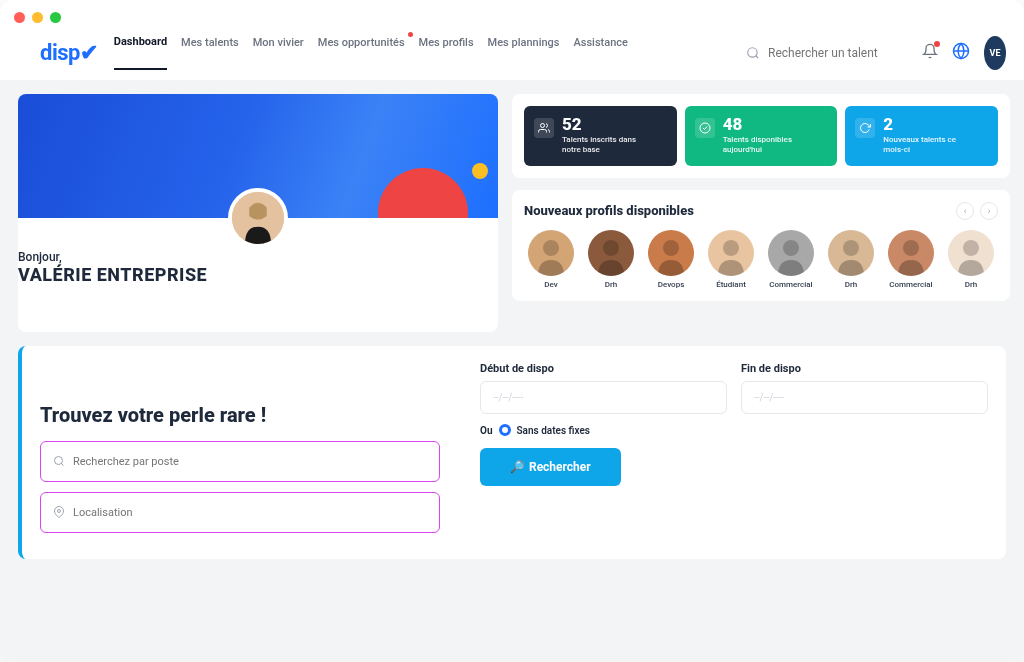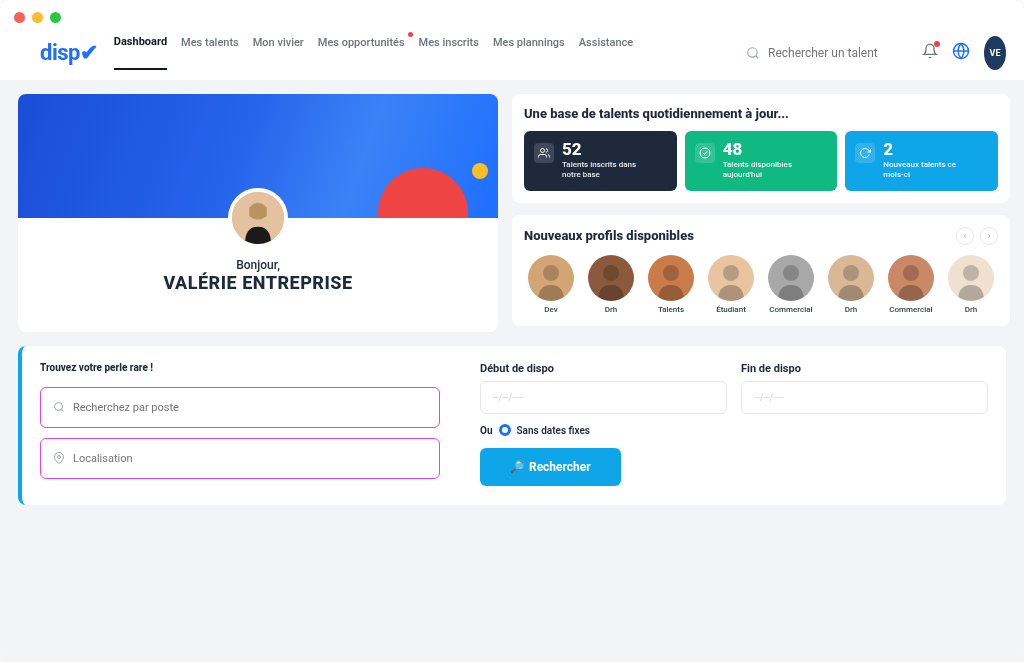--- a/index.html
+++ b/index.html
@@ -33,21 +33,21 @@
 .content { background: #f3f4f6; padding: 14px 18px; height: calc(100% - 78px); overflow-y: auto; }
 
 .top-row { display: flex; gap: 14px; margin-bottom: 14px; }
 
 .welcome-card { flex: 0 0 480px; background: #fff; border-radius: 8px; overflow: hidden; position: relative; height: 238px; }
 .banner { height: 124px; background: linear-gradient(110deg, #1a4dd8 0%, #2563eb 45%, #3b82f6 70%, #1e6fff 100%); position: relative; overflow: hidden; }
 .shape-red { position: absolute; right: 30px; bottom: -40px; width: 90px; height: 90px; border-radius: 50%; background: #ef4444; }
 .shape-yellow { position: absolute; right: 10px; top: 56%; width: 16px; height: 16px; border-radius: 50%; background: #fbbf24; }
 .profile-pic { position: absolute; left: 50%; top: 94px; transform: translateX(-50%); width: 60px; height: 60px; border-radius: 50%; background: #e5c29f; border: 4px solid #fff; overflow: hidden; }
 .profile-pic svg { width: 100%; height: 100%; }
-.welcome-text { text-align: center; padding-top: 40px; }
+.welcome-text { text-align: left; padding-top: 32px; }
 .welcome-text .greeting { font-size: 12px; color: #1e293b; font-weight: 500; }
 .welcome-text .name { font-size: 18px; color: #1e293b; font-weight: 800; letter-spacing: 0.5px; }
 
 .right-col { flex: 1; display: flex; flex-direction: column; gap: 12px; }
 
 .stats-card { background: #fff; border-radius: 8px; padding: 12px; }
 .stats-title { font-size: 13px; font-weight: 800; color: #1e293b; margin-bottom: 10px; }
 .stats-row { display: flex; gap: 8px; }
 .stat-box { flex: 1; border-radius: 6px; padding: 10px 10px; display: flex; gap: 8px; align-items: flex-start; color: #fff; }
 .stat-box.dark { background: #1e293b; }
@@ -62,21 +62,21 @@
 .profiles-title { font-size: 13px; font-weight: 800; color: #1e293b; }
 .carousel-nav { display: flex; gap: 6px; }
 .carousel-btn { width: 18px; height: 18px; border-radius: 50%; border: 1px solid #e5e7eb; display: flex; align-items: center; justify-content: center; font-size: 9px; color: #9ca3af; cursor: pointer; background: #fff; }
 .profiles-row { display: flex; gap: 6px; overflow: hidden; }
 .profile-item { flex: 0 0 54px; text-align: center; }
 .profile-avatar { width: 46px; height: 46px; border-radius: 50%; margin: 0 auto 4px; overflow: hidden; }
 .profile-role { font-size: 8px; color: #374151; font-weight: 500; }
 
 .search-card { background: #fff; border-radius: 8px; padding: 16px 18px; border-left: 4px solid #0ea5e9; display: flex; gap: 40px; }
 .search-left { flex: 0 0 400px; }
-.search-title { font-size: 10px; font-weight: 800; color: #1e293b; margin-bottom: 14px; }
+.search-title { font-size: 20px; font-weight: 800; color: #1e293b; margin-bottom: 14px; margin-top: 41px; }
 .search-input { display: flex; align-items: center; gap: 8px; border: 1px solid #d946ef; border-radius: 6px; padding: 10px 12px; margin-bottom: 10px; }
 .search-input input { border: none; outline: none; font-size: 11px; color: #6b7280; flex: 1; }
 .search-input .icon { color: #9ca3af; }
 
 .search-right { flex: 1; }
 .date-row { display: flex; gap: 14px; margin-bottom: 10px; }
 .date-col { flex: 1; }
 .date-label { font-size: 11px; font-weight: 700; color: #1e293b; margin-bottom: 6px; display: block; }
 .date-input { border: 1px solid #e5e7eb; border-radius: 6px; padding: 10px 12px; font-size: 10px; color: #d1d5db; }
 .or-row { display: flex; align-items: center; gap: 6px; font-size: 10px; margin-bottom: 12px; text-align: right; }
@@ -97,21 +97,21 @@
     <div class="tl tl-green"></div>
   </div>
 
   <div class="header">
     <div class="logo">disp<span class="check">✔</span></div>
     <div class="nav" id="nav">
         <div class="nav-item active">Dashboard</div>
         <div class="nav-item">Mes talents</div>
         <div class="nav-item">Mon vivier</div>
         <div class="nav-item">Mes opportunités<span class="dot"></span></div>
-        <div class="nav-item">Mes inscrits</div>
+        <div class="nav-item">Mes profils</div>
         <div class="nav-item">Mes plannings</div>
         <div class="nav-item">Assistance</div>
       </div>
     <div class="header-right">
       <div class="search-wrap">
         <svg width="14" height="14" viewBox="0 0 24 24" fill="none" stroke="currentColor" stroke-width="2">
             <circle cx="11" cy="11" r="8"></circle>
             <line x1="21" y1="21" x2="16.65" y2="16.65"></line>
           </svg>
         <input type="text" placeholder="Rechercher un talent" style="">
@@ -150,21 +150,20 @@
             </svg>
         </div>
         <div class="welcome-text">
           <div class="greeting">Bonjour,</div>
           <div class="name">VALÉRIE ENTREPRISE</div>
         </div>
       </div>
 
       <div class="right-col">
         <div class="stats-card">
-          <div class="stats-title">Une base de talents quotidiennement à jour...</div>
           <div class="stats-row">
             <div class="stat-box dark">
               <div class="stat-icon">
                   <svg width="12" height="12" viewBox="0 0 24 24" fill="none" stroke="#fff" stroke-width="2">
                     <path d="M17 21v-2a4 4 0 0 0-4-4H5a4 4 0 0 0-4 4v2"></path>
                     <circle cx="9" cy="7" r="4"></circle>
                     <path d="M23 21v-2a4 4 0 0 0-3-3.87"></path>
                     <path d="M16 3.13a4 4 0 0 1 0 7.75"></path>
                   </svg>
                 </div>
@@ -224,21 +223,21 @@
                     <path d="M10 46 Q10 30 23 30 Q36 30 36 46" fill="rgba(0,0,0,0.25)"></path>
                   </svg></div>
                 <div class="profile-role">Drh</div>
               </div>
               <div class="profile-item">
                 <div class="profile-avatar"><svg viewBox="0 0 46 46">
                     <rect width="46" height="46" fill="#c97b4a"></rect>
                     <circle cx="23" cy="18" r="8" fill="rgba(0,0,0,0.2)"></circle>
                     <path d="M10 46 Q10 30 23 30 Q36 30 36 46" fill="rgba(0,0,0,0.25)"></path>
                   </svg></div>
-                <div class="profile-role">Talents</div>
+                <div class="profile-role">Devops</div>
               </div>
               <div class="profile-item">
                 <div class="profile-avatar"><svg viewBox="0 0 46 46">
                     <rect width="46" height="46" fill="#e8c4a0"></rect>
                     <circle cx="23" cy="18" r="8" fill="rgba(0,0,0,0.2)"></circle>
                     <path d="M10 46 Q10 30 23 30 Q36 30 36 46" fill="rgba(0,0,0,0.25)"></path>
                   </svg></div>
                 <div class="profile-role">Étudiant</div>
               </div>
               <div class="profile-item">

